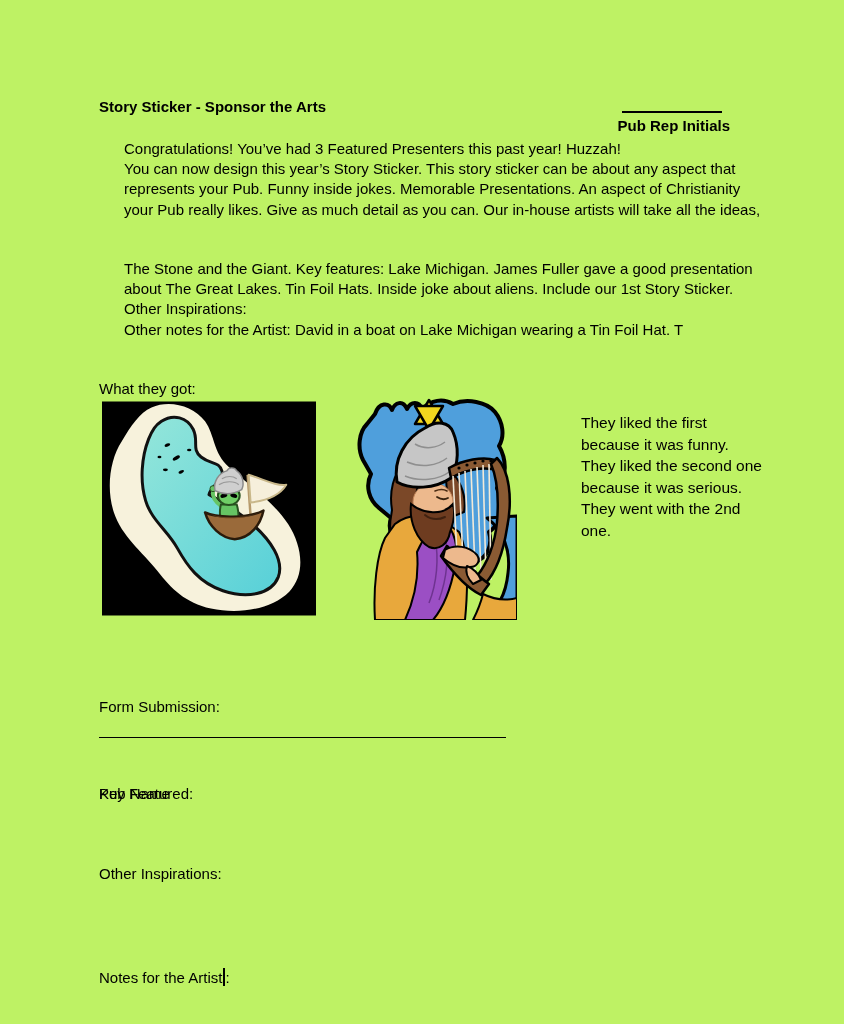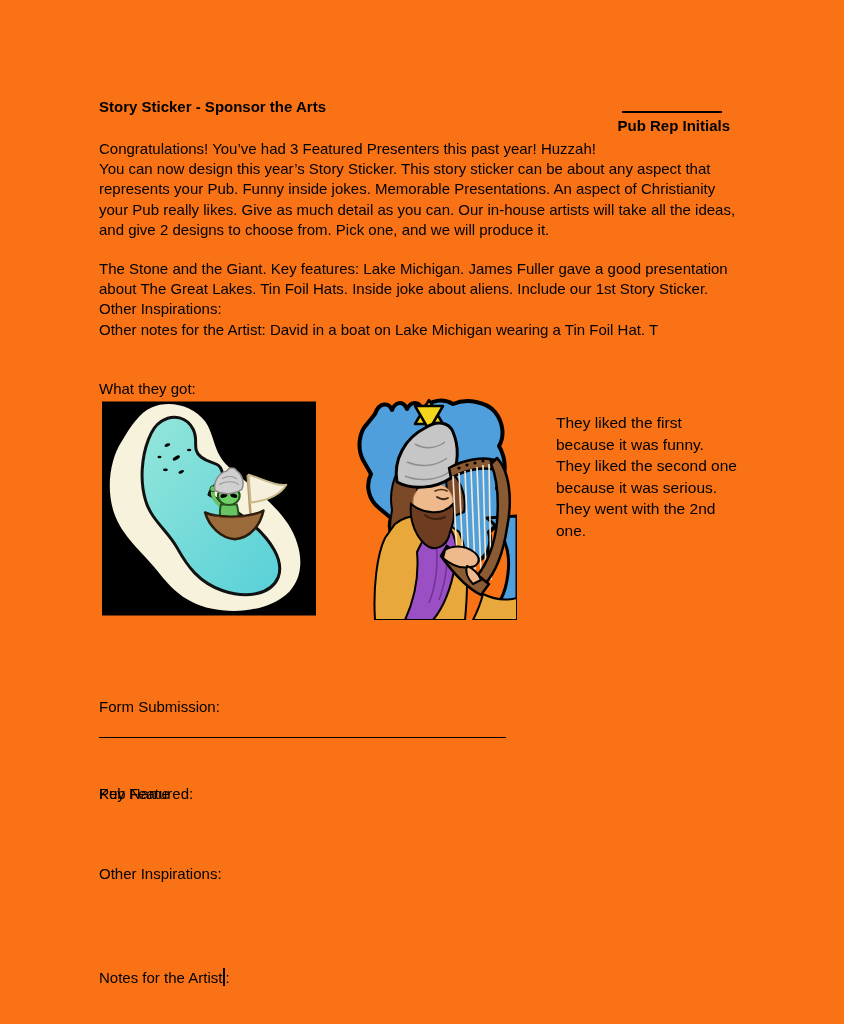--- a/index.html
+++ b/index.html
@@ -5,32 +5,32 @@
   * { margin: 0; padding: 0; box-sizing: border-box; }
   html, body { background: #ffffff; }
   body {
     font-family: "Liberation Sans", "DejaVu Sans", sans-serif;
     color: #000000;
   }
   .doc-page {
     position: relative;
     width: 844px;
     height: 1024px;
-    background: #f97316;
+    background: #bef264;
     overflow: hidden;
   }
   .txt {
     position: absolute;
     font-size: 15px;
     line-height: 20.2px;
     white-space: nowrap;
     color: #000;
   }
   .bold { font-weight: bold; }
-  .line-block div { white-space: nowrap; }
+  .line-block div { white-space: nowrap; margin-left: 25px; }
   .rule {
     position: absolute;
     height: 0;
     border-top: 2px solid #000;
   }
   .rule-thin {
     position: absolute;
     height: 0;
     border-top: 1.5px solid #000;
   }
@@ -71,21 +71,20 @@
   <div class="txt bold" style="left:99px; top:97px;">Story Sticker - Sponsor the Arts</div>
 
   <div class="rule" style="left:622px; top:111px; width:100px;"></div>
   <div class="initials-label">Pub Rep Initials</div>
 
   <div class="txt line-block" style="left:99px; top:139px;">
     <div>Congratulations! You’ve had 3 Featured Presenters this past year! Huzzah!</div>
     <div>You can now design this year’s Story Sticker. This story sticker can be about any aspect that</div>
     <div>represents your Pub. Funny inside jokes. Memorable Presentations. An aspect of Christianity</div>
     <div>your Pub really likes. Give as much detail as you can. Our in-house artists will take all the ideas,</div>
-    <div>and give 2 designs to choose from. Pick one, and we will produce it.</div>
   </div>
 
   <div class="txt line-block" style="left:99px; top:259px;">
     <div>The Stone and the Giant. Key features: Lake Michigan. James Fuller gave a good presentation</div>
     <div>about The Great Lakes. Tin Foil Hats. Inside joke about aliens. Include our 1st Story Sticker.</div>
     <div>Other Inspirations:</div>
     <div>Other notes for the Artist: David in a boat on Lake Michigan wearing a Tin Foil Hat. T</div>
   </div>
 
   <div class="txt" style="left:99px; top:379px;">What they got:</div>

